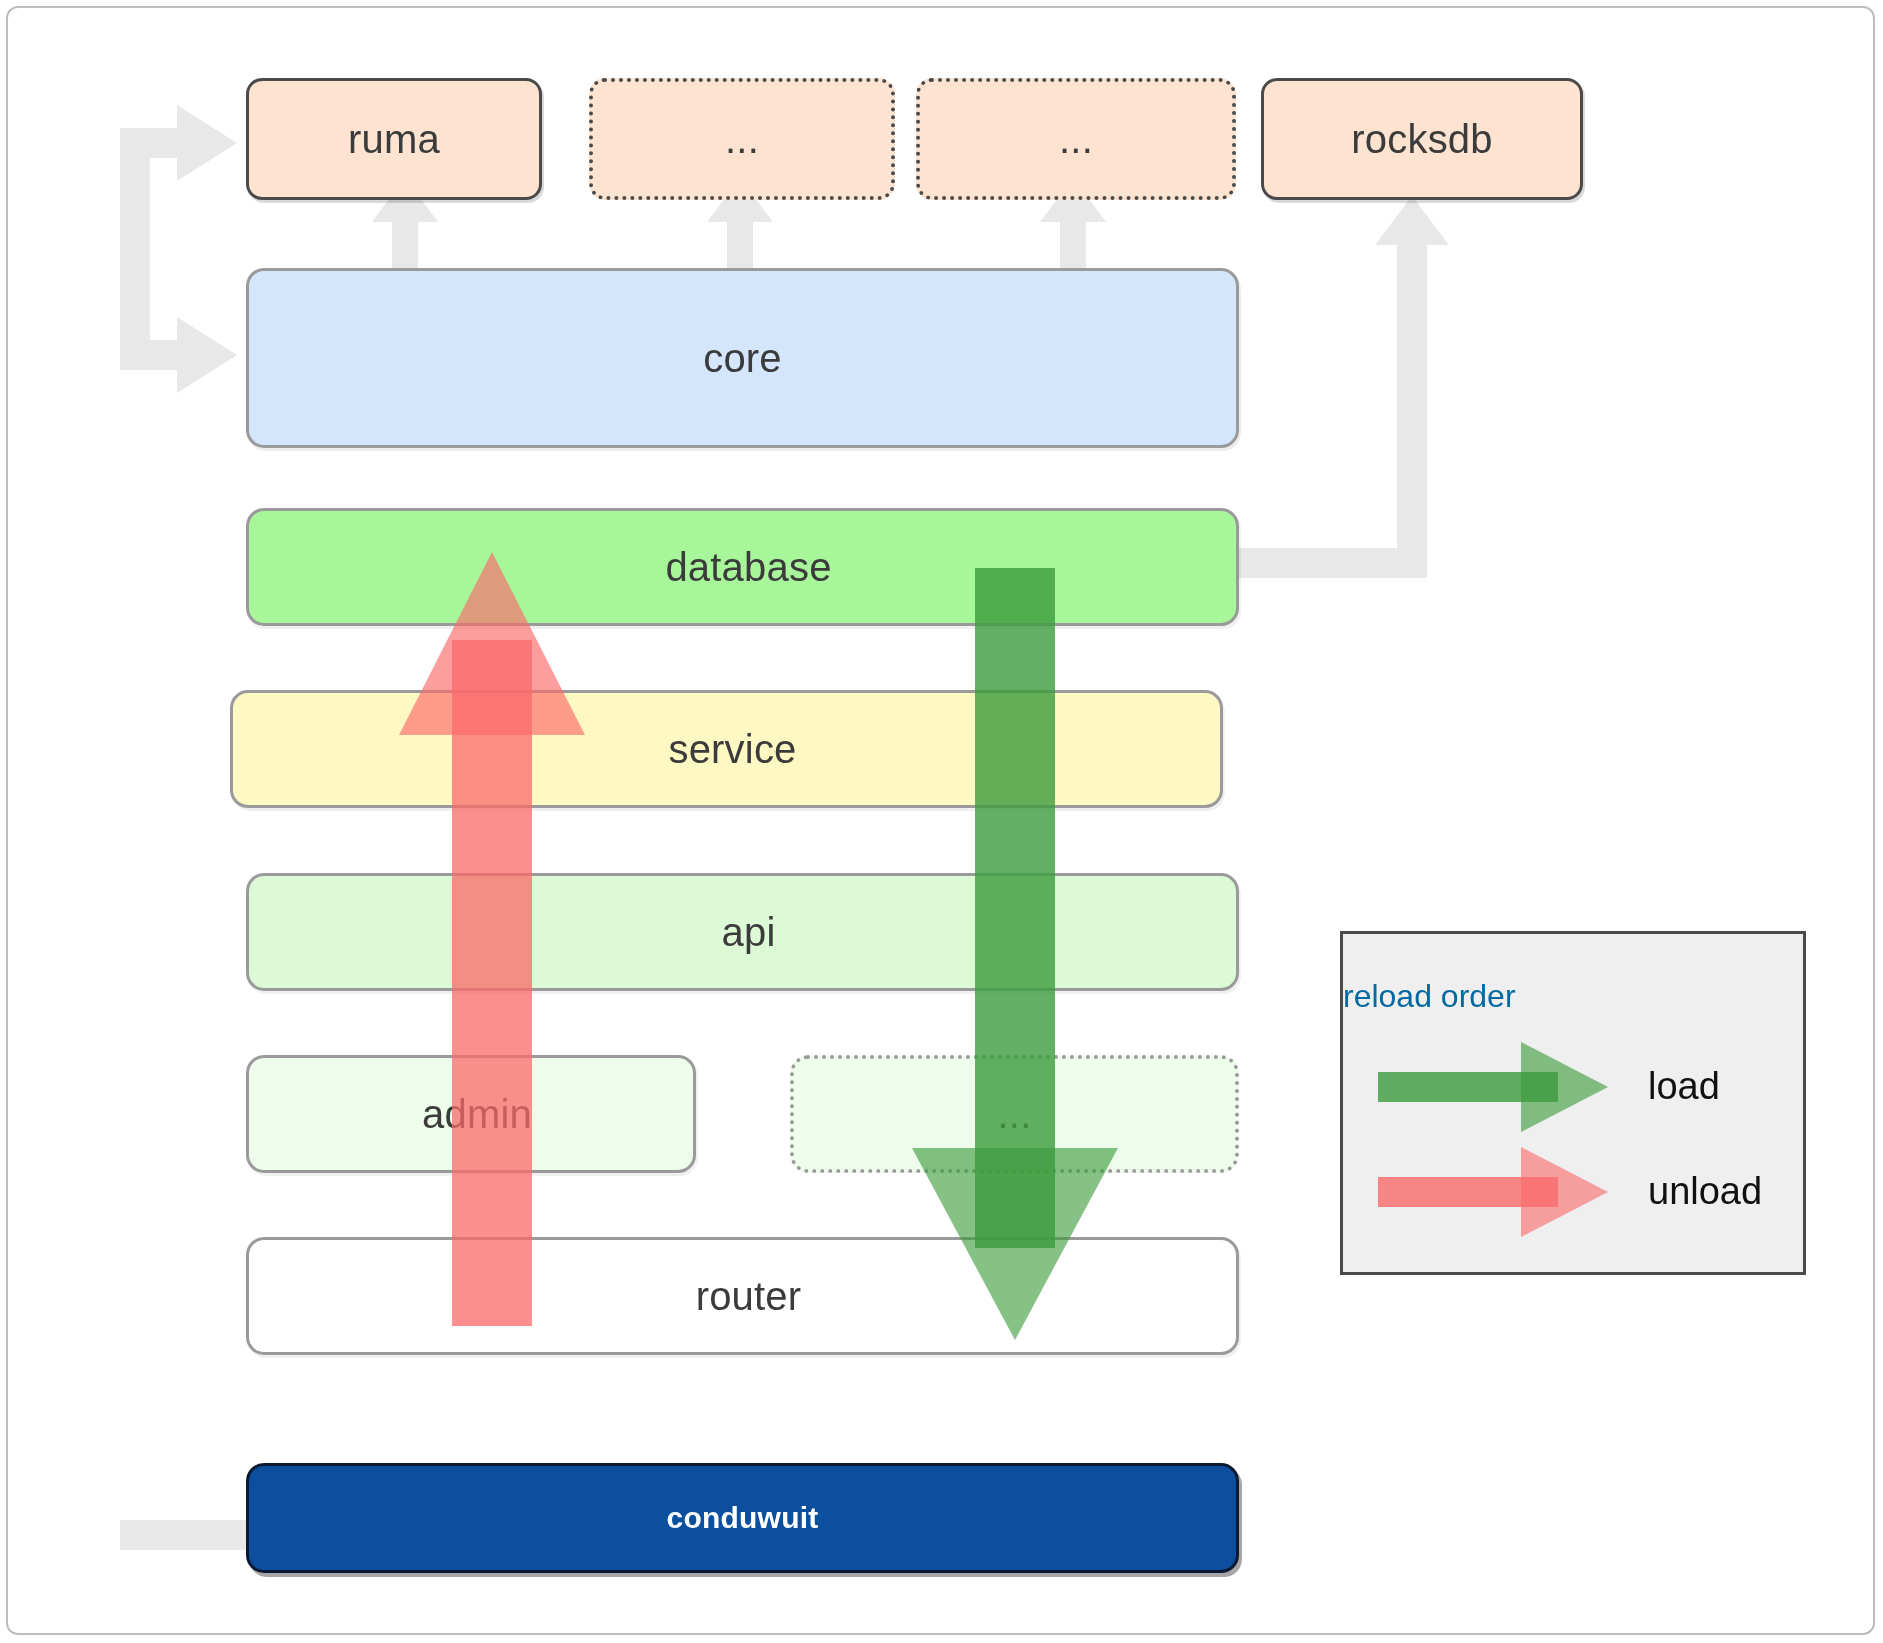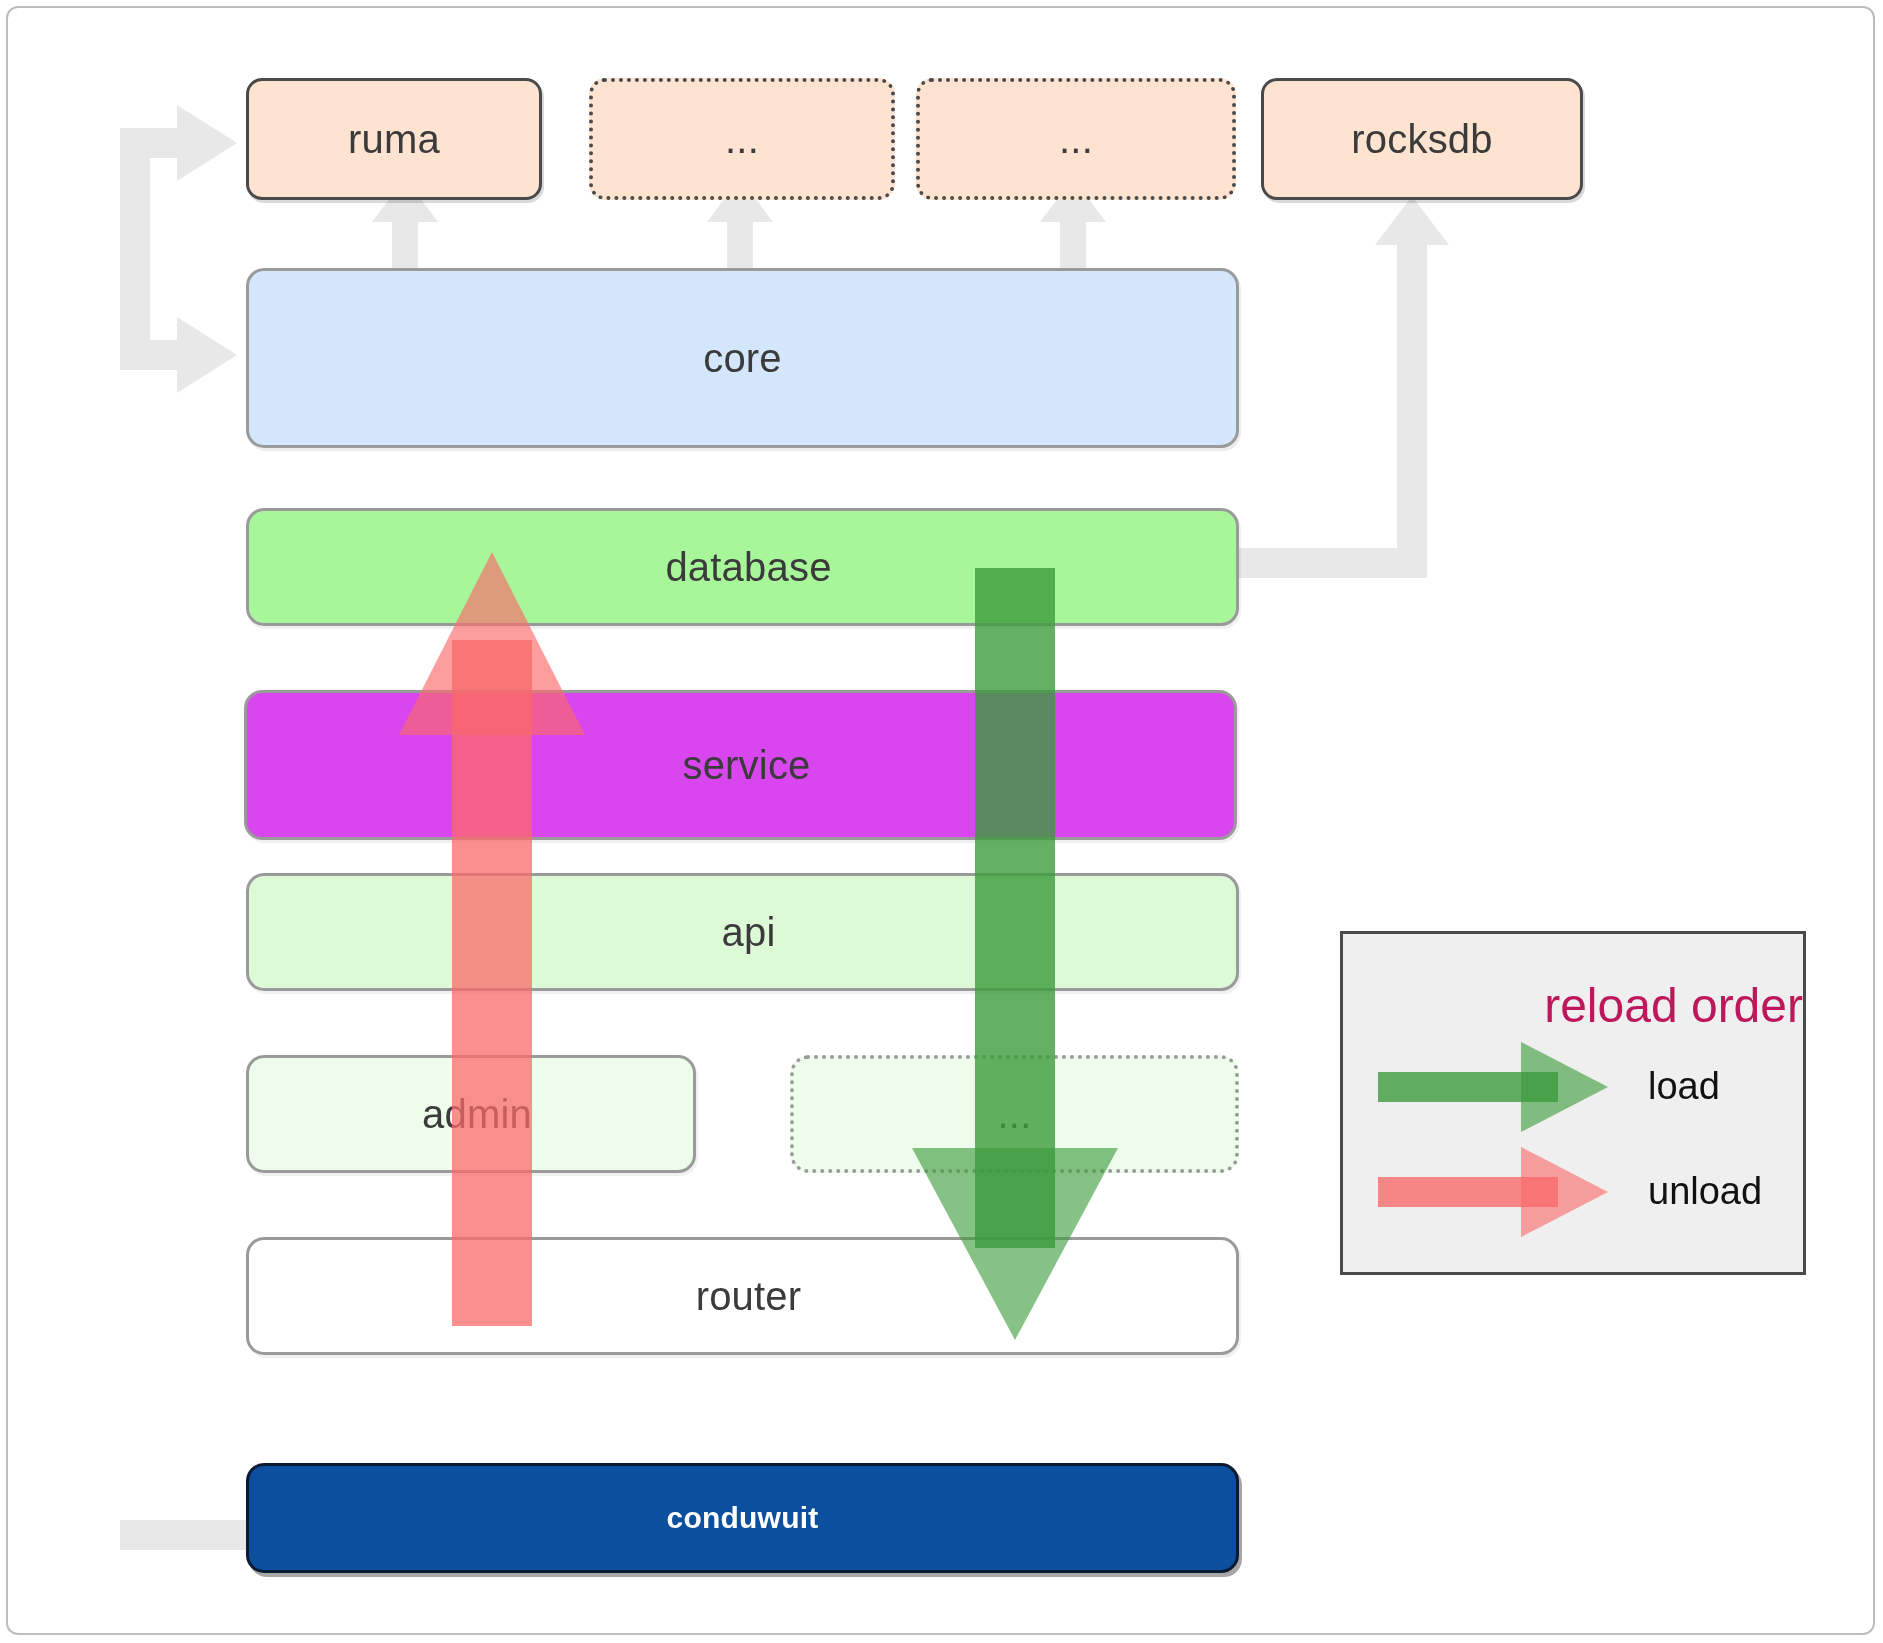--- a/index.html
+++ b/index.html
@@ -86,23 +86,23 @@
   
   .legend {
     position: absolute;
     background: #efefef;
     border: 3px solid #4a4a4a;
     box-sizing: border-box;
   }
   .legend-title {
     position: absolute;
     width: 100%;
-    text-align: right;
-    font-size: 48px;
-    color: #be185d;
+    text-align: left;
+    font-size: 32px;
+    color: #0369a1;
   }
   .legend-label {
     position: absolute;
     font-size: 38px;
     color: #111111;
   }
 
   
   svg.overlay {
     position: absolute;
@@ -149,21 +149,21 @@
       <span class="lbl">rocksdb</span>
     </div>
 
     <div class="box core-box" style="left:246px; top:268px; width:993px; height:180px;">
       <span class="lbl">core</span>
     </div>
 
     <div class="box layer" style="left:246px; top:508px; width:993px; height:118px; background:#a7f79a;">
       <span class="lbl">database</span>
     </div>
-    <div class="box layer" style="left:244px; top:690px; width:993px; height:150px; background:#d946ef;">
+    <div class="box layer" style="left:230px; top:690px; width:993px; height:118px; background:#fef9c3;">
       <span class="lbl">service</span>
     </div>
     <div class="box layer" style="left:246px; top:873px; width:993px; height:118px; background:#ddfad6;">
       <span class="lbl">api</span>
     </div>
     <div class="box layer" style="left:246px; top:1055px; width:450px; height:118px; background:#eefdeb;">
       <span class="lbl">admin</span>
     </div>
     <div class="box layer-dotted" style="left:790px; top:1055px; width:449px; height:118px; background:#eefdeb;">
       <span class="lbl">...</span>

